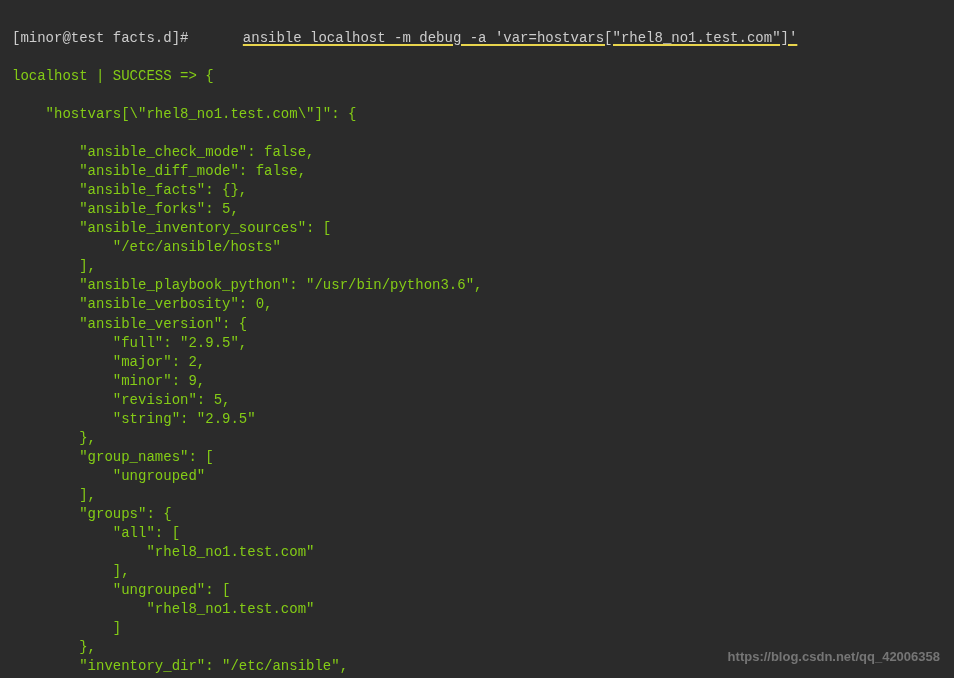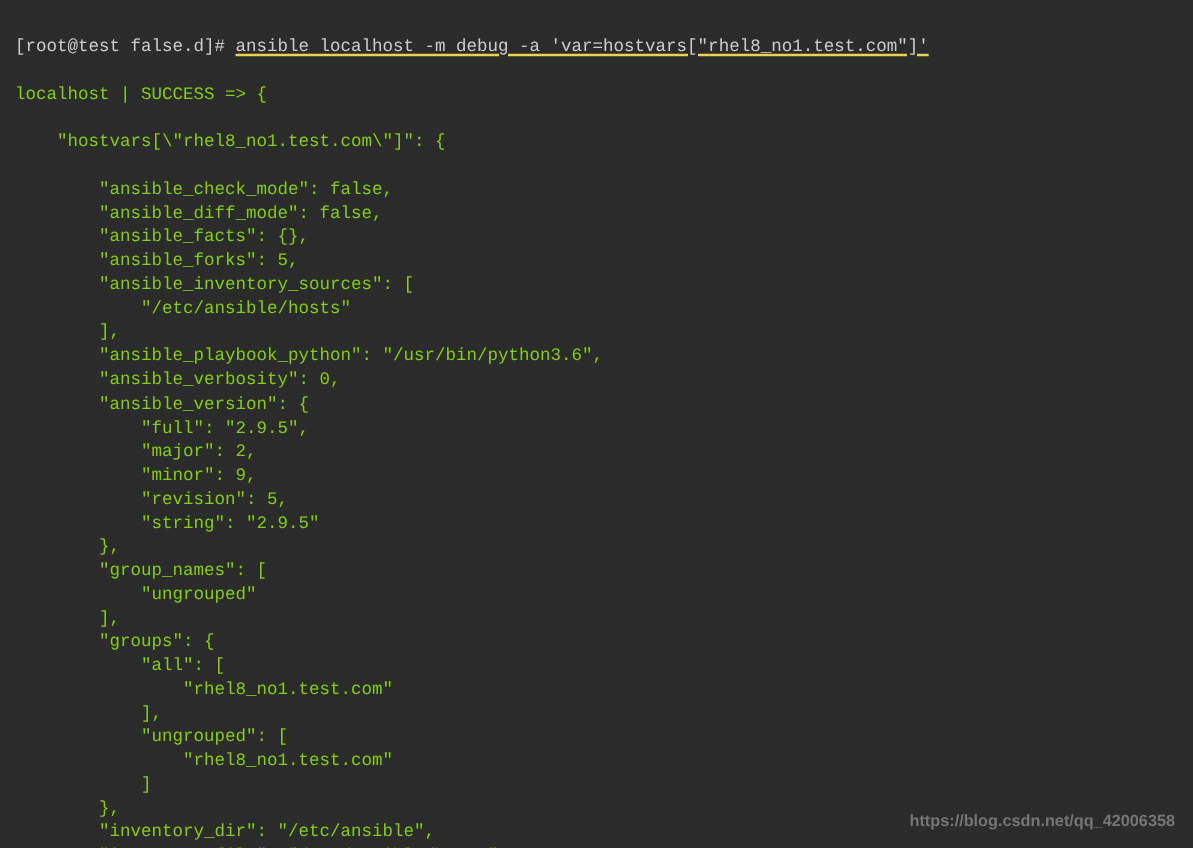--- a/index.html
+++ b/index.html
@@ -40,25 +40,26 @@
       font-weight: bold;
     }
     .line {
       display: block;
     }
     .underline-yellow {
       text-decoration: underline;
       text-decoration-color: #e8d44d;
       text-decoration-thickness: 2px;
       text-underline-offset: 2px;
+      margin-left: 46px;
     }
   </style>
 </head>
 <body>
 
 <div class="terminal">
-<span class="line"><span class="prompt-white">[root@test false.d]# </span><span class="prompt-white underline-yellow">ansible localhost -m debug -a 'var=hostvars["rhel8_no1.test.com"]'</span></span>
+<span class="line"><span class="prompt-white">[minor@test facts.d]# </span><span class="prompt-white underline-yellow">ansible localhost -m debug -a 'var=hostvars["rhel8_no1.test.com"]'</span></span>
 <span class="line green-bright">localhost | SUCCESS =&gt; {</span>
 <span class="line green-bright">    "hostvars[\"rhel8_no1.test.com\"]": {</span>
 <div id="output-lines"><span class="line green-bright">        "ansible_check_mode": false,</span><span class="line green-bright">        "ansible_diff_mode": false,</span><span class="line green-bright">        "ansible_facts": {},</span><span class="line green-bright">        "ansible_forks": 5,</span><span class="line green-bright">        "ansible_inventory_sources": [</span><span class="line green-bright">            "/etc/ansible/hosts"</span><span class="line green-bright">        ],</span><span class="line green-bright">        "ansible_playbook_python": "/usr/bin/python3.6",</span><span class="line green-bright">        "ansible_verbosity": 0,</span><span class="line green-bright">        "ansible_version": {</span><span class="line green-bright">            "full": "2.9.5",</span><span class="line green-bright">            "major": 2,</span><span class="line green-bright">            "minor": 9,</span><span class="line green-bright">            "revision": 5,</span><span class="line green-bright">            "string": "2.9.5"</span><span class="line green-bright">        },</span><span class="line green-bright">        "group_names": [</span><span class="line green-bright">            "ungrouped"</span><span class="line green-bright">        ],</span><span class="line green-bright">        "groups": {</span><span class="line green-bright">            "all": [</span><span class="line green-bright">                "rhel8_no1.test.com"</span><span class="line green-bright">            ],</span><span class="line green-bright">            "ungrouped": [</span><span class="line green-bright">                "rhel8_no1.test.com"</span><span class="line green-bright">            ]</span><span class="line green-bright">        },</span><span class="line green-bright">        "inventory_dir": "/etc/ansible",</span><span class="line green-bright">        "inventory_file": "/etc/ansible/hosts",</span></div>
 </div>
 
 <div class="watermark">https://blog.csdn.net/qq_42006358</div>
 
 </body></html>

